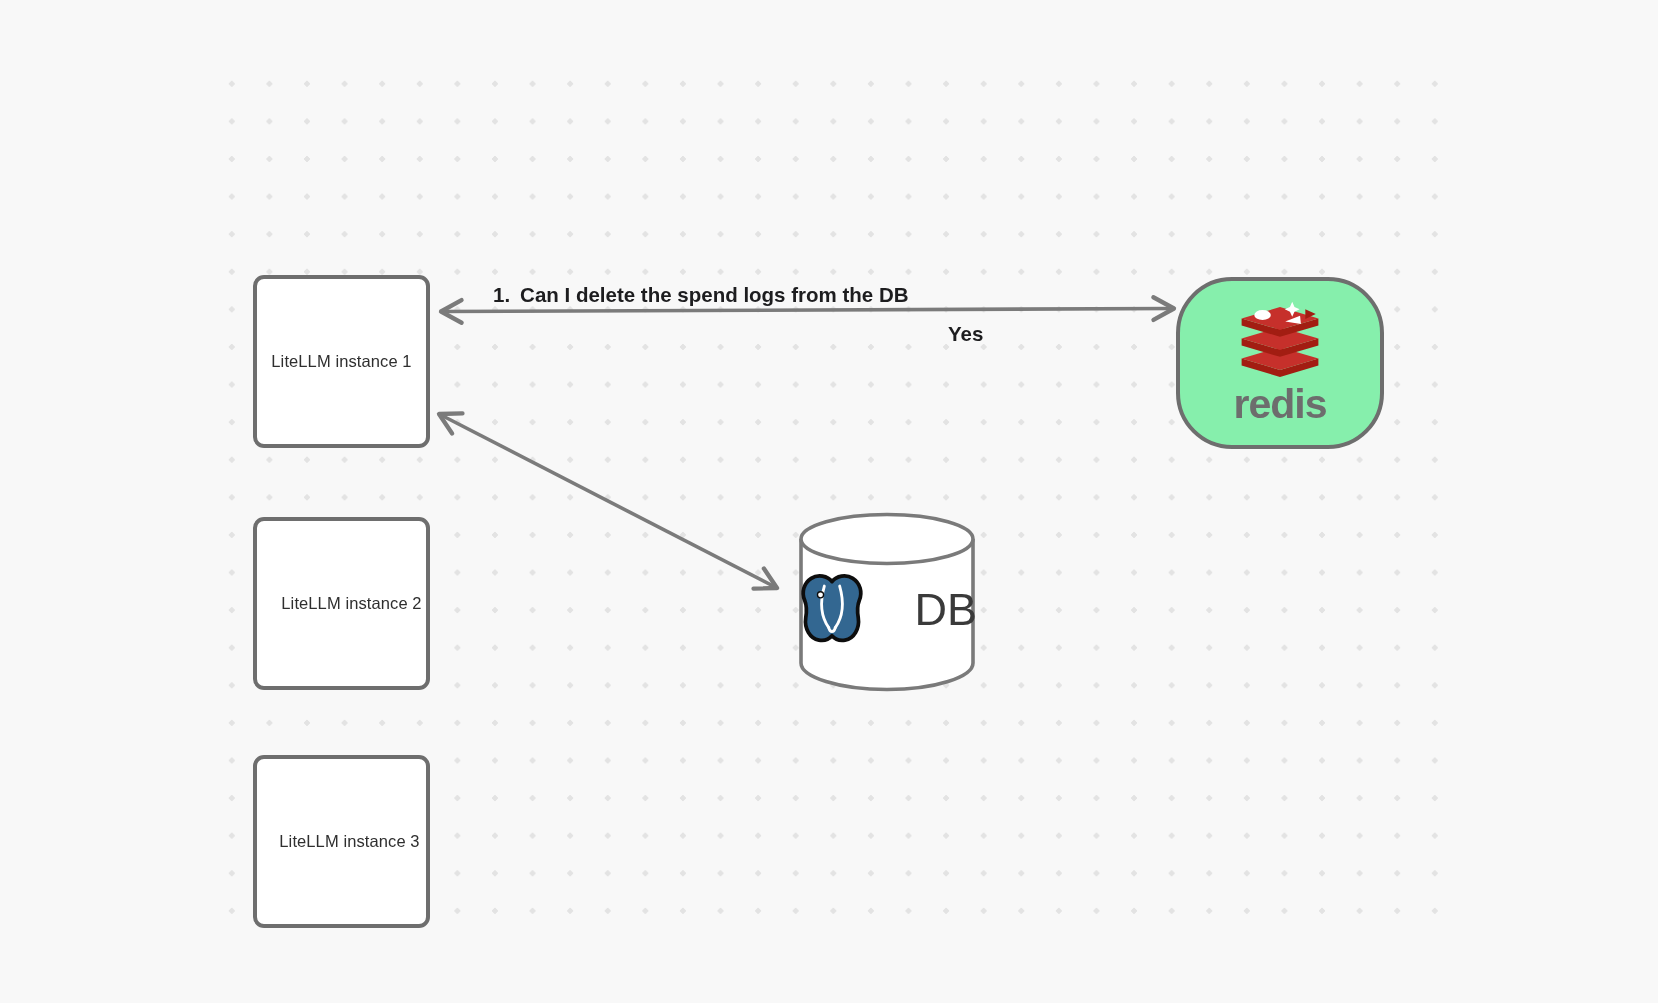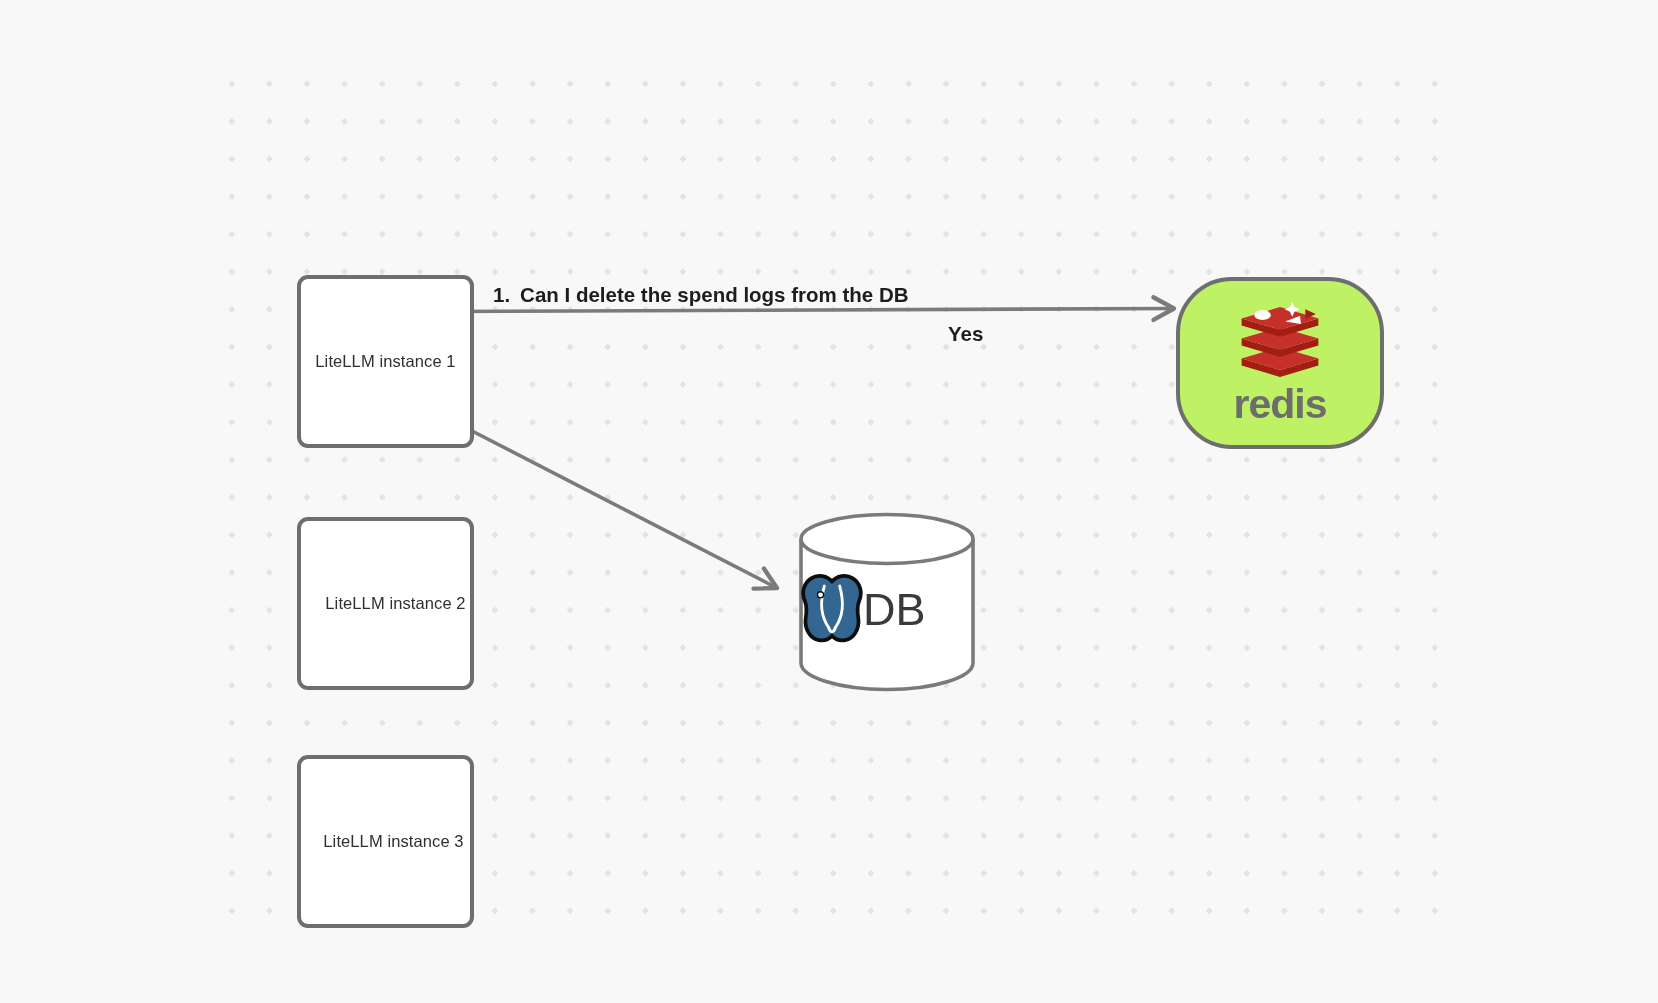--- a/index.html
+++ b/index.html
@@ -18,43 +18,43 @@
     background-size:37.6px 37.6px;
     background-position:5px 5px;
     pointer-events:none;
   }
 
   
   .inst-box{
     position:absolute;left:253px;width:177px;height:173px;
     box-sizing:border-box;
     background:#ffffff;border:4px solid #6e6e6e;border-radius:11px;
-    display:flex;align-items:center;justify-content:center;margin-left:44px;
+    display:flex;align-items:center;justify-content:center;
   }
   .inst-box .lbl{font-size:16.5px;color:#2f2f2f;letter-spacing:.1px;}
   #inst1{top:275px;} #inst2{top:517px;padding-left:20px;} #inst3{top:755px;padding-left:16px;}
 
   
   .redis-node{
     position:absolute;left:1176px;top:277px;width:208px;height:172px;
     box-sizing:border-box;
-    background:#bef264;border:4px solid #6e6e6e;border-radius:56px;
+    background:#86efac;border:4px solid #6e6e6e;border-radius:56px;
     display:flex;flex-direction:column;align-items:center;justify-content:center;
   }
   .redis-word{
     font-size:41px;font-weight:700;color:#6d6d6d;letter-spacing:-1px;
     line-height:1;margin-top:1px;
   }
 
   
   .db-node{position:absolute;left:797px;top:511px;width:180px;height:181px;}
   .db-node .cyl{position:absolute;left:0;top:0;}
   .db-content{
     position:absolute;left:0;top:60px;width:100%;
-    display:flex;align-items:center;justify-content:flex-start;
+    display:flex;align-items:center;justify-content:space-between;
   }
   .db-word{font-size:45px;color:#3a3a3a;line-height:1;margin-left:-4px;}
 
   
   .edge-label{
     position:absolute;font-size:20.5px;font-weight:700;color:#1d1d1f;
     line-height:1.18;white-space:nowrap;
   }
   .edge-label .num{margin-right:10px;}
   #edge1-label{left:493px;top:283px;}

